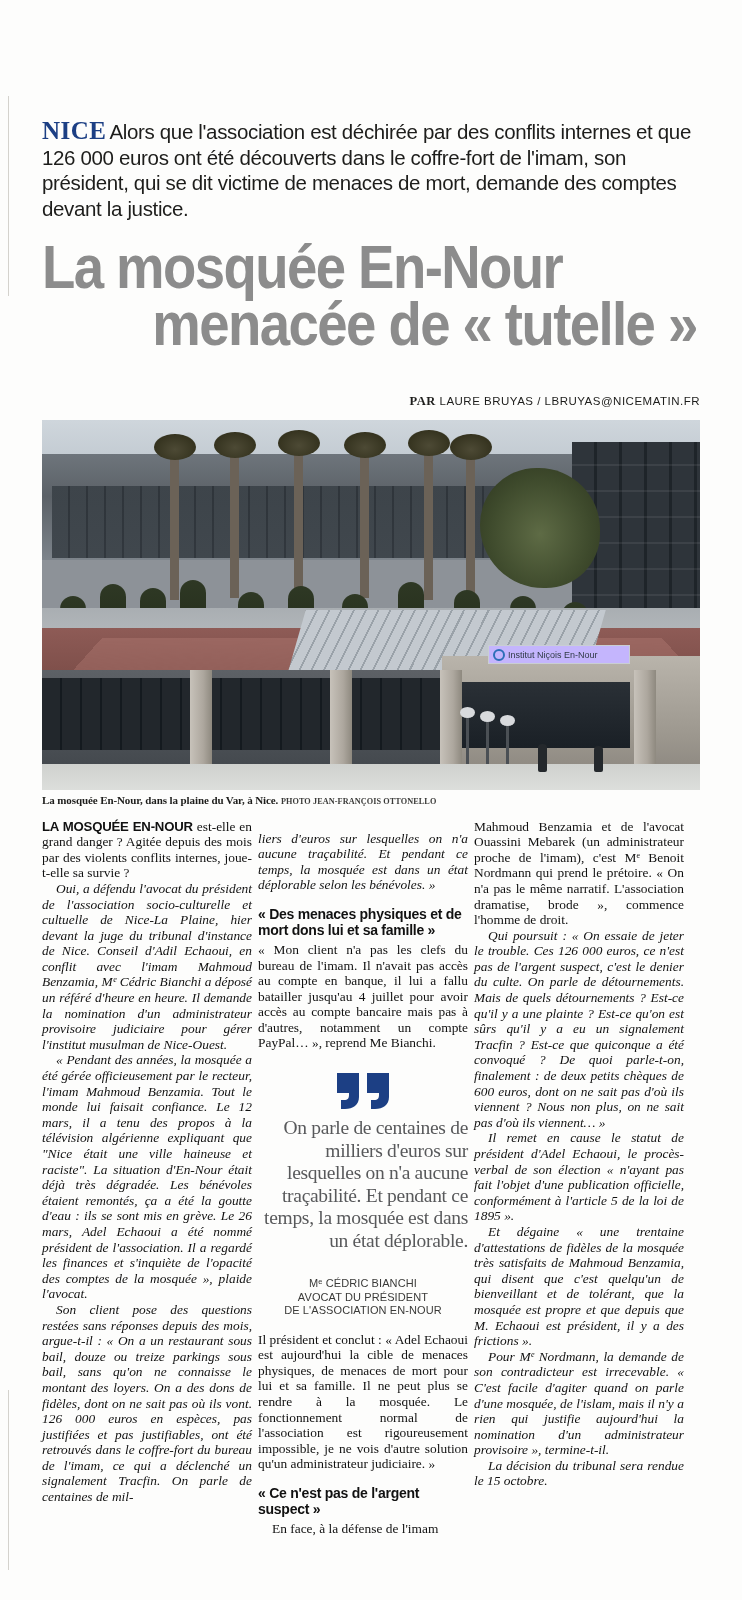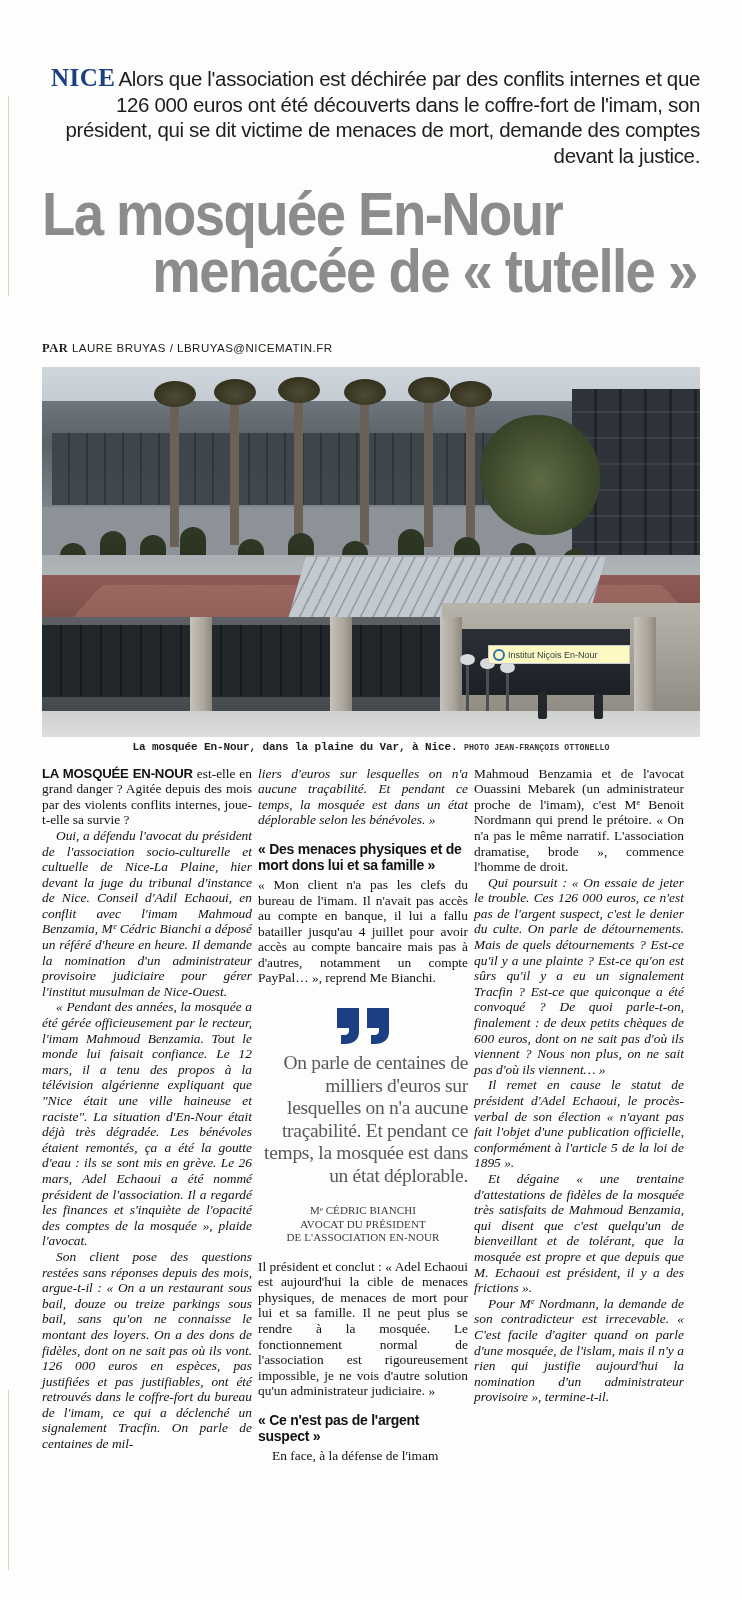--- a/index.html
+++ b/index.html
@@ -33,27 +33,27 @@
   }
 
   .content {
     position: absolute;
     left: 42px; top: 0;
     width: 658px;
   }
 
   
   .kicker {
-    margin-top: 65px;
+    margin-top: 118px;
     font-family: "Liberation Sans", sans-serif;
     font-size: 20.5px;
     line-height: 25.5px;
     color: #1d1d1b;
     letter-spacing: -0.35px;
-    text-align: right;
+    text-align: left;
   }
   .kicker .city {
     font-family: "Liberation Serif", serif;
     font-weight: bold;
     font-size: 25px;
     color: #1c3f84;
     letter-spacing: 0.5px;
     margin-right: 3px;
   }
 
@@ -69,21 +69,21 @@
     transform: scaleX(0.88);
     transform-origin: left top;
     width: 748px;
   }
   .headline .l1 { display: block; text-align: left; }
   .headline .l2 { display: block; text-align: right; width: 744px; }
 
   
   .byline {
     margin-top: 19px;
-    text-align: left;
+    text-align: right;
     font-family: "Liberation Sans", sans-serif;
     font-size: 11.5px;
     letter-spacing: 0.5px;
     color: #1d1d1b;
   }
   .byline b { font-family: "Liberation Serif", serif; font-weight: bold; font-size: 12.5px; }
 
   
   .photo-wrap {
     margin-top: 11px;
@@ -164,21 +164,21 @@
   .entrance-block {
     position:absolute; left:400px; top:236px; width:258px; height:134px;
     background: linear-gradient(180deg,#b9b4ab 0%,#9c978e 60%,#86817a 100%);
   }
   .entrance-dark {
     position:absolute; left:408px; top:262px; width:180px; height:66px;
     background: linear-gradient(180deg,#2a3036 0%,#1a2026 100%);
   }
   .sign {
     position:absolute; left:446px; top:645px; width:142px; height:19px;
-    background: #fef9c3;
+    background: #c4b5fd;
     border: 1px solid #c9ced3;
     display:flex; align-items:center; gap:3px; padding-left:4px;
     font-family: "Liberation Sans", sans-serif;
     font-size: 9px; color:#2f3a46; white-space:nowrap; overflow:hidden;
     z-index: 6;
   }
   .sign-logo {
     width:12px; height:12px; border-radius:50%;
     border:2.5px solid #2d6fb8; flex:none;
   }
@@ -192,22 +192,22 @@
   }
   .lamp { position:absolute; width:3px; background:#4b5055; }
   .lamp::before {
     content:""; position:absolute; left:-6px; top:-9px; width:15px; height:11px;
     background:#d8dadd; border-radius:50%;
   }
 
   
   .caption {
     margin-top: 4px;
-    text-align: center;
-    font-family: Liberation Mono, monospace;
+    text-align: left;
+    font-family: Liberation Serif, serif;
     font-size: 11px;
     font-weight: bold;
     color: #1d1d1b;
     letter-spacing: -0.1px;
   }
   .caption .credit {
     font-weight: bold;
     font-size: 8.2px;
     letter-spacing: 0.1px;
     color:#3a3a38;
@@ -225,21 +225,21 @@
     margin: 0;
     font-family: "Liberation Serif", serif;
     font-size: 13.4px;
     line-height: 15.6px;
     text-align: justify;
     color: #111;
     hyphens: auto;
   }
   .col p + p { text-indent: 14px; font-style: italic; }
   .col p.lead { text-indent: 0; }
-  .col p.ital { font-style: italic; }
+  .col p.ital { font-style: italic; margin-top: 12px; }
   .lead .drop {
     font-family: "Liberation Sans", sans-serif;
     font-weight: bold;
     font-size: 13.2px;
     letter-spacing: -0.2px;
   }
   .subhead {
     font-family: "Liberation Sans", sans-serif;
     font-weight: bold;
     font-size: 14px;
@@ -256,22 +256,22 @@
   }
   .pq-text {
     font-family: "Liberation Serif", serif;
     font-size: 19.5px;
     line-height: 22.5px;
     color: #58595b;
     text-align: right;
     letter-spacing: -0.3px;
   }
   .pq-attr {
-    margin-top: 17px;
-    font-family: Liberation Serif, serif;
+    margin-top: 25px;
+    font-family: Liberation Sans, sans-serif;
     font-size: 11px;
     line-height: 13.5px;
     color: #3a3a38;
     text-align: center;
     letter-spacing: 0.1px;
   }
 </style>
 </head>
 <body>
 
@@ -392,17 +392,18 @@
 
         <p class="lead" style="text-indent:14px;">En face, à la défense de l'imam</p>
       </div>
 
       <div class="col">
         <p class="lead"><span>Mahmoud Benzamia et de l'avocat Ouassini Mebarek (un administrateur proche de l'imam), c'est Mᵉ Benoit Nordmann qui prend le prétoire. </span><span class="ital">« On n'a pas le même narratif. L'association dramatise, brode »,</span><span> commence l'homme de droit.</span></p>
         <p><span>Qui poursuit : </span><span class="ital">« On essaie de jeter le trouble. Ces 126 000 euros, ce n'est pas de l'argent suspect, c'est le denier du culte. On parle de détournements. Mais de quels détournements ? Est-ce qu'il y a une plainte ? Est-ce qu'on est sûrs qu'il y a eu un signalement Tracfin ? Est-ce que quiconque a été convoqué ? De quoi parle-t-on, finalement : de deux petits chèques de 600 euros, dont on ne sait pas d'où ils viennent ? Nous non plus, on ne sait pas d'où ils viennent… »</span></p>
         <p><span>Il remet en cause le statut de président d'Adel Echaoui, le procès-verbal de son élection </span><span class="ital">« n'ayant pas fait l'objet d'une publication officielle, conformément à l'article 5 de la loi de 1895 ».</span></p>
         <p><span>Et dégaine </span><span class="ital">« une trentaine d'attestations de fidèles de la mosquée très satisfaits de Mahmoud Benzamia, qui disent que c'est quelqu'un de bienveillant et de tolérant, que la mosquée est propre et que depuis que M. Echaoui est président, il y a des frictions ».</span></p>
         <p><span>Pour Mᵉ Nordmann, la demande de son contradicteur est irrecevable. </span><span class="ital">« C'est facile d'agiter quand on parle d'une mosquée, de l'islam, mais il n'y a rien qui justifie aujourd'hui la nomination d'un administrateur provisoire »,</span><span> termine-t-il.</span></p>
+        <p>La décision du tribunal sera rendue le 15 octobre.</p>
       </div>
 
     </div>
   </div>
 </div>
 
 </body></html>

